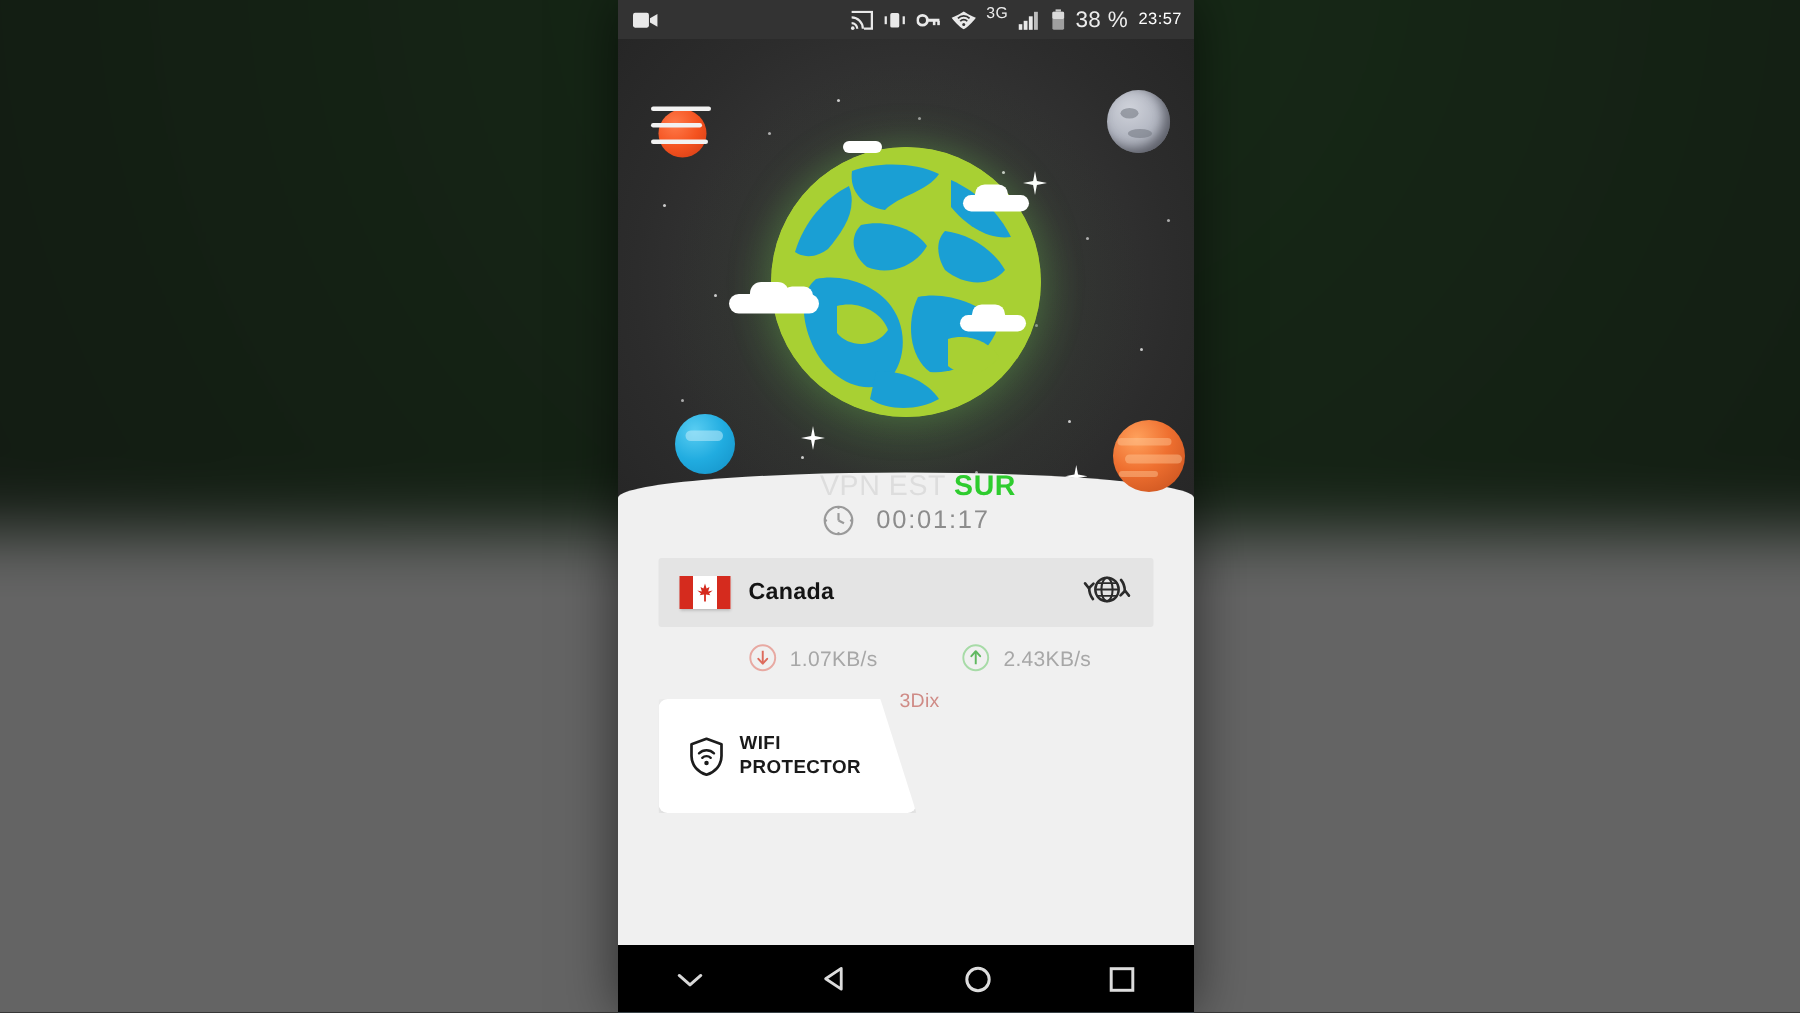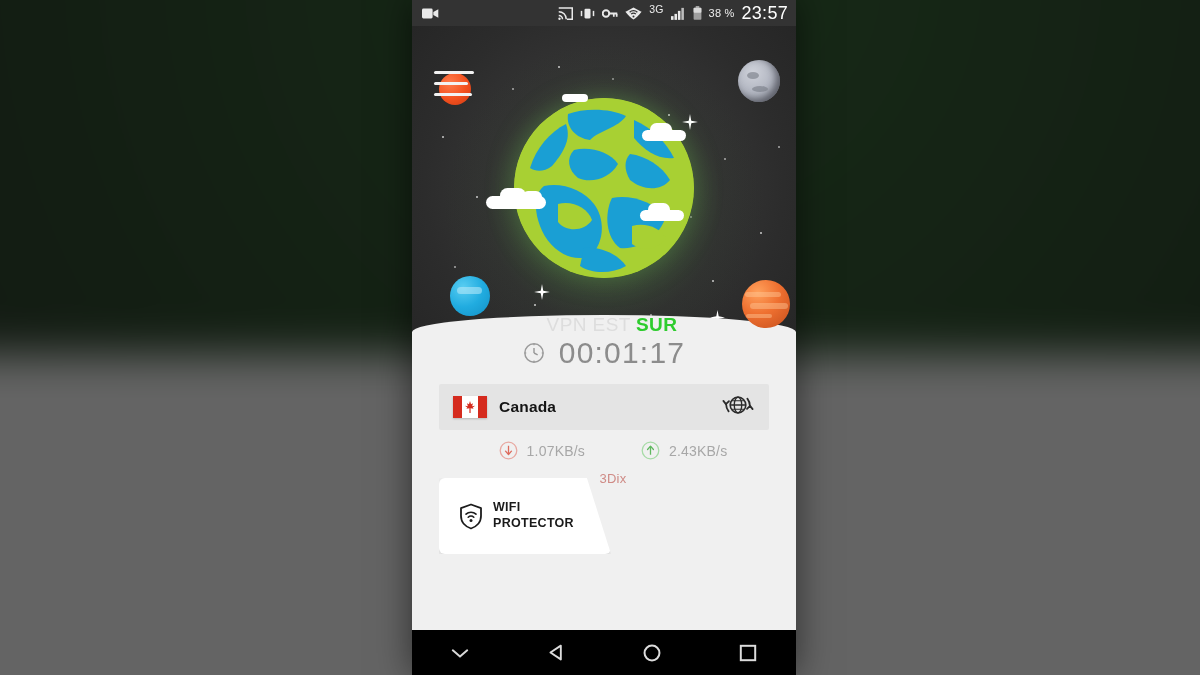--- a/index.html
+++ b/index.html
@@ -31,22 +31,22 @@
     box-shadow:0 0 34px rgba(0,0,0,.55);
   }
 
   
   .statusbar {
     position:relative; height:26px; background:#333333; color:#e9e9e9;
     display:flex; align-items:center; padding:0 8px 0 10px; font-size:13px;
   }
   .sb-left { display:flex; align-items:center; gap:6px; }
   .sb-right { margin-left:auto; display:flex; align-items:center; gap:7px; }
-  .sb-right .txt { font-size:11px; letter-spacing:.2px; color:#ededed; }
-  .sb-time { font-size:18px; color:#fff; letter-spacing:.3px;text-align:center; }
+  .sb-right .txt { font-size:15px; letter-spacing:.2px; color:#ededed; }
+  .sb-time { font-size:11px; color:#fff; letter-spacing:.3px;text-align:center; }
   .ico { display:block; }
 
   
   .space {
     position:relative; height:319px; overflow:hidden;
     background:
       radial-gradient(circle at 50% 56%, rgba(86,170,64,.55) 0%, rgba(58,110,48,.30) 26%,
                       rgba(40,56,36,.12) 45%, rgba(0,0,0,0) 62%),
       radial-gradient(circle at 50% 50%, #3b3b3b 0%, #343434 45%, #2c2c2c 72%, #262626 100%);
   }
@@ -118,21 +118,21 @@
   .panel {
     position:absolute; left:0; right:0; top:315px; bottom:45px;
     background:#f0f0f0;
     border-radius:100% 100% 0 0 / 34px 34px 0 0;
     overflow:hidden;
   }
   .timer-row {
     display:flex; align-items:center; justify-content:center; gap:14px;
     margin-top:21px; color:#8e8e8e;
   }
-  .timer-row .t { font-size:30px; letter-spacing:1.2px; color:#8c8c8c; }
+  .timer-row .t { font-size:17px; letter-spacing:1.2px; color:#8c8c8c; }
 
   .server-row {
     margin:14px 27px 0 27px; height:46px; background:#e4e4e4;
     display:flex; align-items:center; padding:0 14px; border-radius:2px;
   }
   .flag { width:34px; height:22px; position:relative; flex:0 0 auto; box-shadow:0 1px 2px rgba(0,0,0,.2);}
   .flag .bar { position:absolute; top:0; bottom:0; width:9px; background:#d52b1e; }
   .flag .bar.l { left:0; } .flag .bar.r { right:0; }
   .flag .mid { position:absolute; left:9px; right:9px; top:0; bottom:0; background:#fff; }
   .flag .leaf { position:absolute; left:50%; top:50%; transform:translate(-50%,-50%); }

